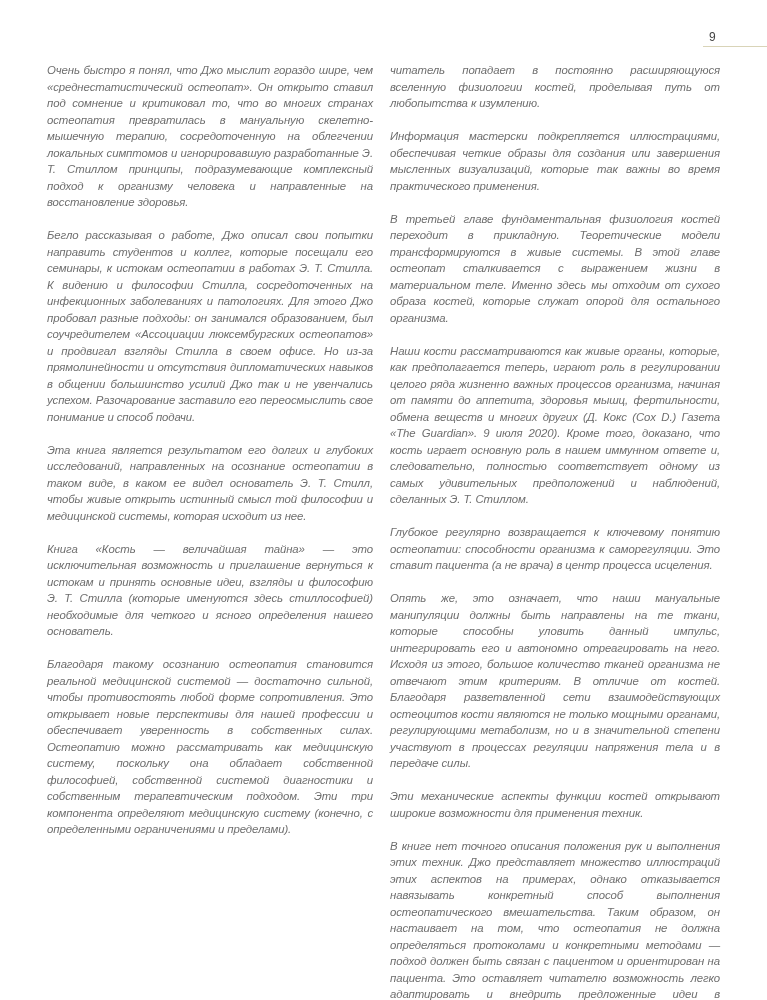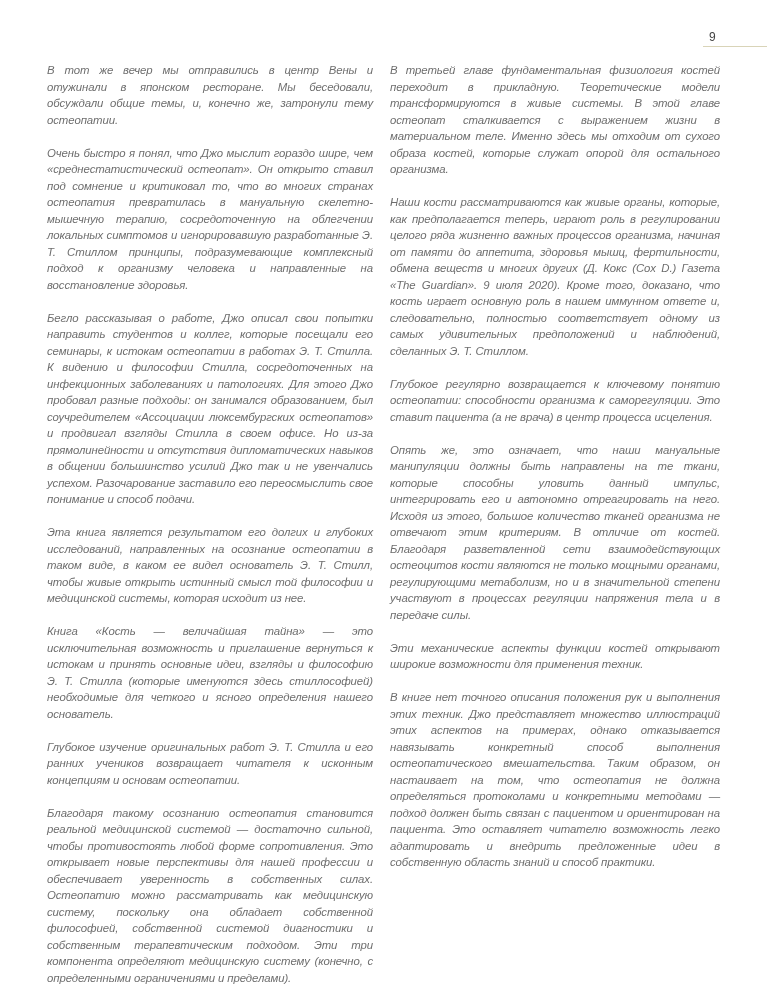--- a/index.html
+++ b/index.html
@@ -22,30 +22,30 @@
     .col-right { left: 390px; width: 330px; }
     .column p { margin: 0 0 16.5px 0; letter-spacing: -0.1px; }
   </style>
 </head>
 <body>
 
 <div class="page-number">9</div>
 <div class="page-rule"></div>
 
 <div class="column col-left" lang="ru">
-  <p>В тот же вечер мы отправились в центр Вены и отужинали в японском ресторане. Мы беседовали, обсуждали общие темы, и, конечно же, затронули тему остеопатии.</p>
   <p>Очень быстро я понял, что Джо мыслит гораздо шире, чем «среднестатистический остеопат». Он открыто ставил под сомнение и критиковал то, что во многих странах остеопатия превратилась в мануальную скелетно-мышечную терапию, сосредоточенную на облегчении локальных симптомов и игнорировавшую разработанные Э. Т. Стиллом принципы, подразумевающие комплексный подход к организму человека и направленные на восстановление здоровья.</p>
   <p>Бегло рассказывая о работе, Джо описал свои попытки направить студентов и коллег, которые посещали его семинары, к истокам остеопатии в работах Э. Т. Стилла. К видению и философии Стилла, сосредоточенных на инфекционных заболеваниях и патологиях. Для этого Джо пробовал разные подходы: он занимался образованием, был соучредителем «Ассоциации люксембургских остеопатов» и продвигал взгляды Стилла в своем офисе. Но из-за прямолинейности и отсутствия дипломатических навыков в общении большинство усилий Джо так и не увенчались успехом. Разочарование заставило его переосмыслить свое понимание и способ подачи.</p>
   <p>Эта книга является результатом его долгих и глубоких исследований, направленных на осознание остеопатии в таком виде, в каком ее видел основатель Э. Т. Стилл, чтобы живые открыть истинный смысл той философии и медицинской системы, которая исходит из нее.</p>
   <p>Книга «Кость — величайшая тайна» — это исключительная возможность и приглашение вернуться к истокам и принять основные идеи, взгляды и философию Э. Т. Стилла (которые именуются здесь стиллософией) необходимые для четкого и ясного определения нашего основатель.</p>
-  <p>Глубокое изучение оригинальных работ Э. Т. Стилла и его ранних учеников возвращает читателя к исконным концепциям и основам остеопатии.</p>
   <p>Благодаря такому осознанию остеопатия становится реальной медицинской системой — достаточно сильной, чтобы противостоять любой форме сопротивления. Это открывает новые перспективы для нашей профессии и обеспечивает уверенность в собственных силах. Остеопатию можно рассматривать как медицинскую систему, поскольку она обладает собственной философией, собственной системой диагностики и собственным терапевтическим подходом. Эти три компонента определяют медицинскую систему (конечно, с определенными ограничениями и пределами).</p>
 
 </div>
 
 <div class="column col-right" lang="ru">
+  <p>читатель попадает в постоянно расширяющуюся вселенную физиологии костей, проделывая путь от любопытства к изумлению.</p>
+  <p>Информация мастерски подкрепляется иллюстрациями, обеспечивая четкие образы для создания или завершения мысленных визуализаций, которые так важны во время практического применения.</p>
   <p>В третьей главе фундаментальная физиология костей переходит в прикладную. Теоретические модели трансформируются в живые системы. В этой главе остеопат сталкивается с выражением жизни в материальном теле. Именно здесь мы отходим от сухого образа костей, которые служат опорой для остального организма.</p>
   <p>Наши кости рассматриваются как живые органы, которые, как предполагается теперь, играют роль в регулировании целого ряда жизненно важных процессов организма, начиная от памяти до аппетита, здоровья мышц, фертильности, обмена веществ и многих других (Д. Кокс (Cox D.) Газета «The Guardian». 9 июля 2020). Кроме того, доказано, что кость играет основную роль в нашем иммунном ответе и, следовательно, полностью соответствует одному из самых удивительных предположений и наблюдений, сделанных Э. Т. Стиллом.</p>
   <p>Глубокое регулярно возвращается к ключевому понятию остеопатии: способности организма к саморегуляции. Это ставит пациента (а не врача) в центр процесса исцеления.</p>
   <p>Опять же, это означает, что наши мануальные манипуляции должны быть направлены на те ткани, которые способны уловить данный импульс, интегрировать его и автономно отреагировать на него. Исходя из этого, большое количество тканей организма не отвечают этим критериям. В отличие от костей. Благодаря разветвленной сети взаимодействующих остеоцитов кости являются не только мощными органами, регулирующими метаболизм, но и в значительной степени участвуют в процессах регуляции напряжения тела и в передаче силы.</p>
   <p>Эти механические аспекты функции костей открывают широкие возможности для применения техник.</p>
   <p>В книге нет точного описания положения рук и выполнения этих техник. Джо представляет множество иллюстраций этих аспектов на примерах, однако отказывается навязывать конкретный способ выполнения остеопатического вмешательства. Таким образом, он настаивает на том, что остеопатия не должна определяться протоколами и конкретными методами — подход должен быть связан с пациентом и ориентирован на пациента. Это оставляет читателю возможность легко адаптировать и внедрить предложенные идеи в собственную область знаний и способ практики.</p>
 </div>
 
 </body></html>

